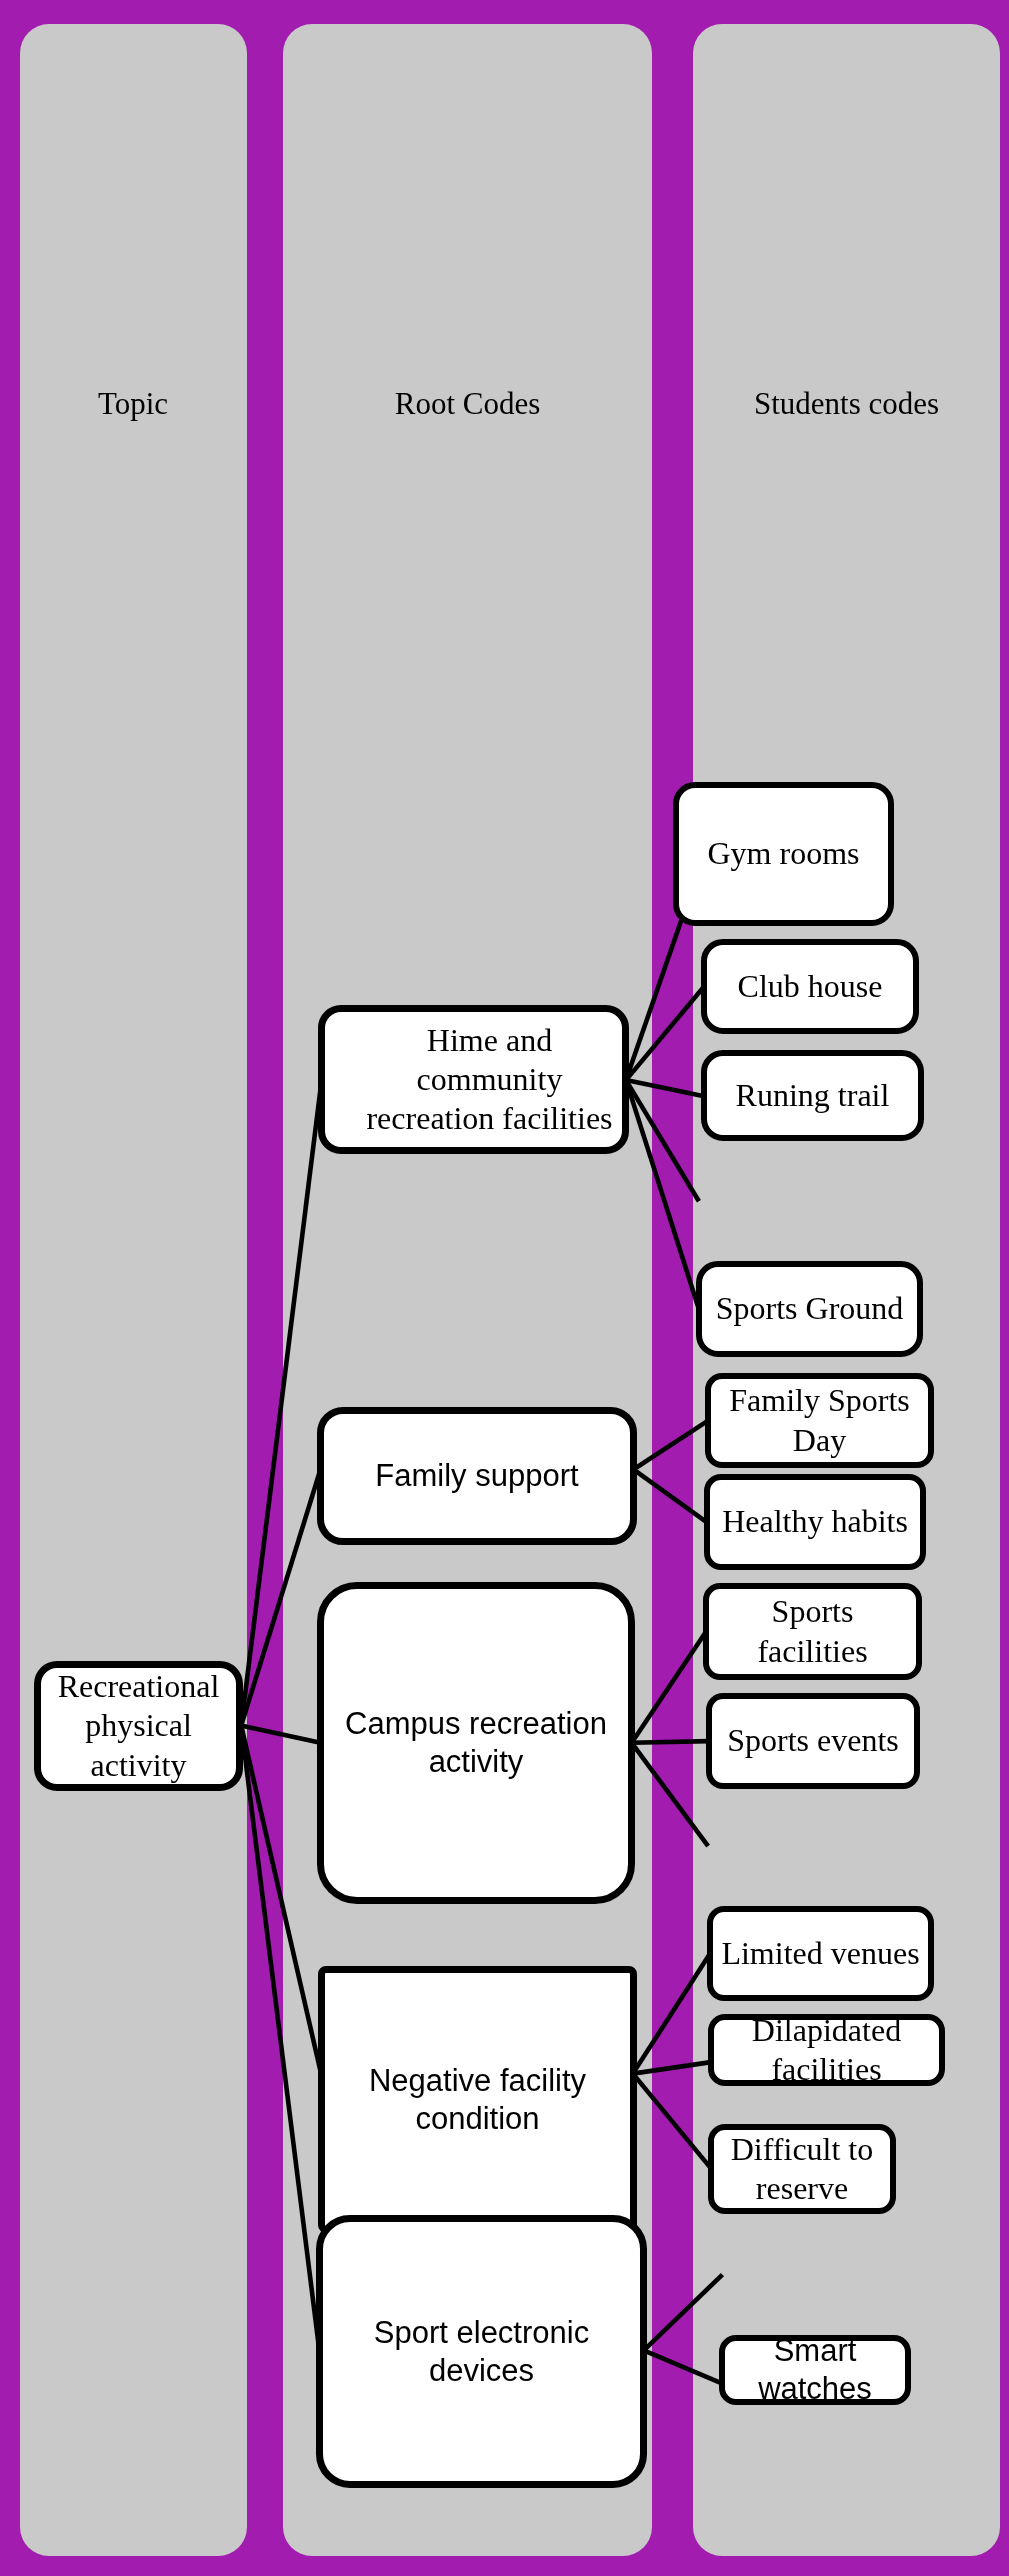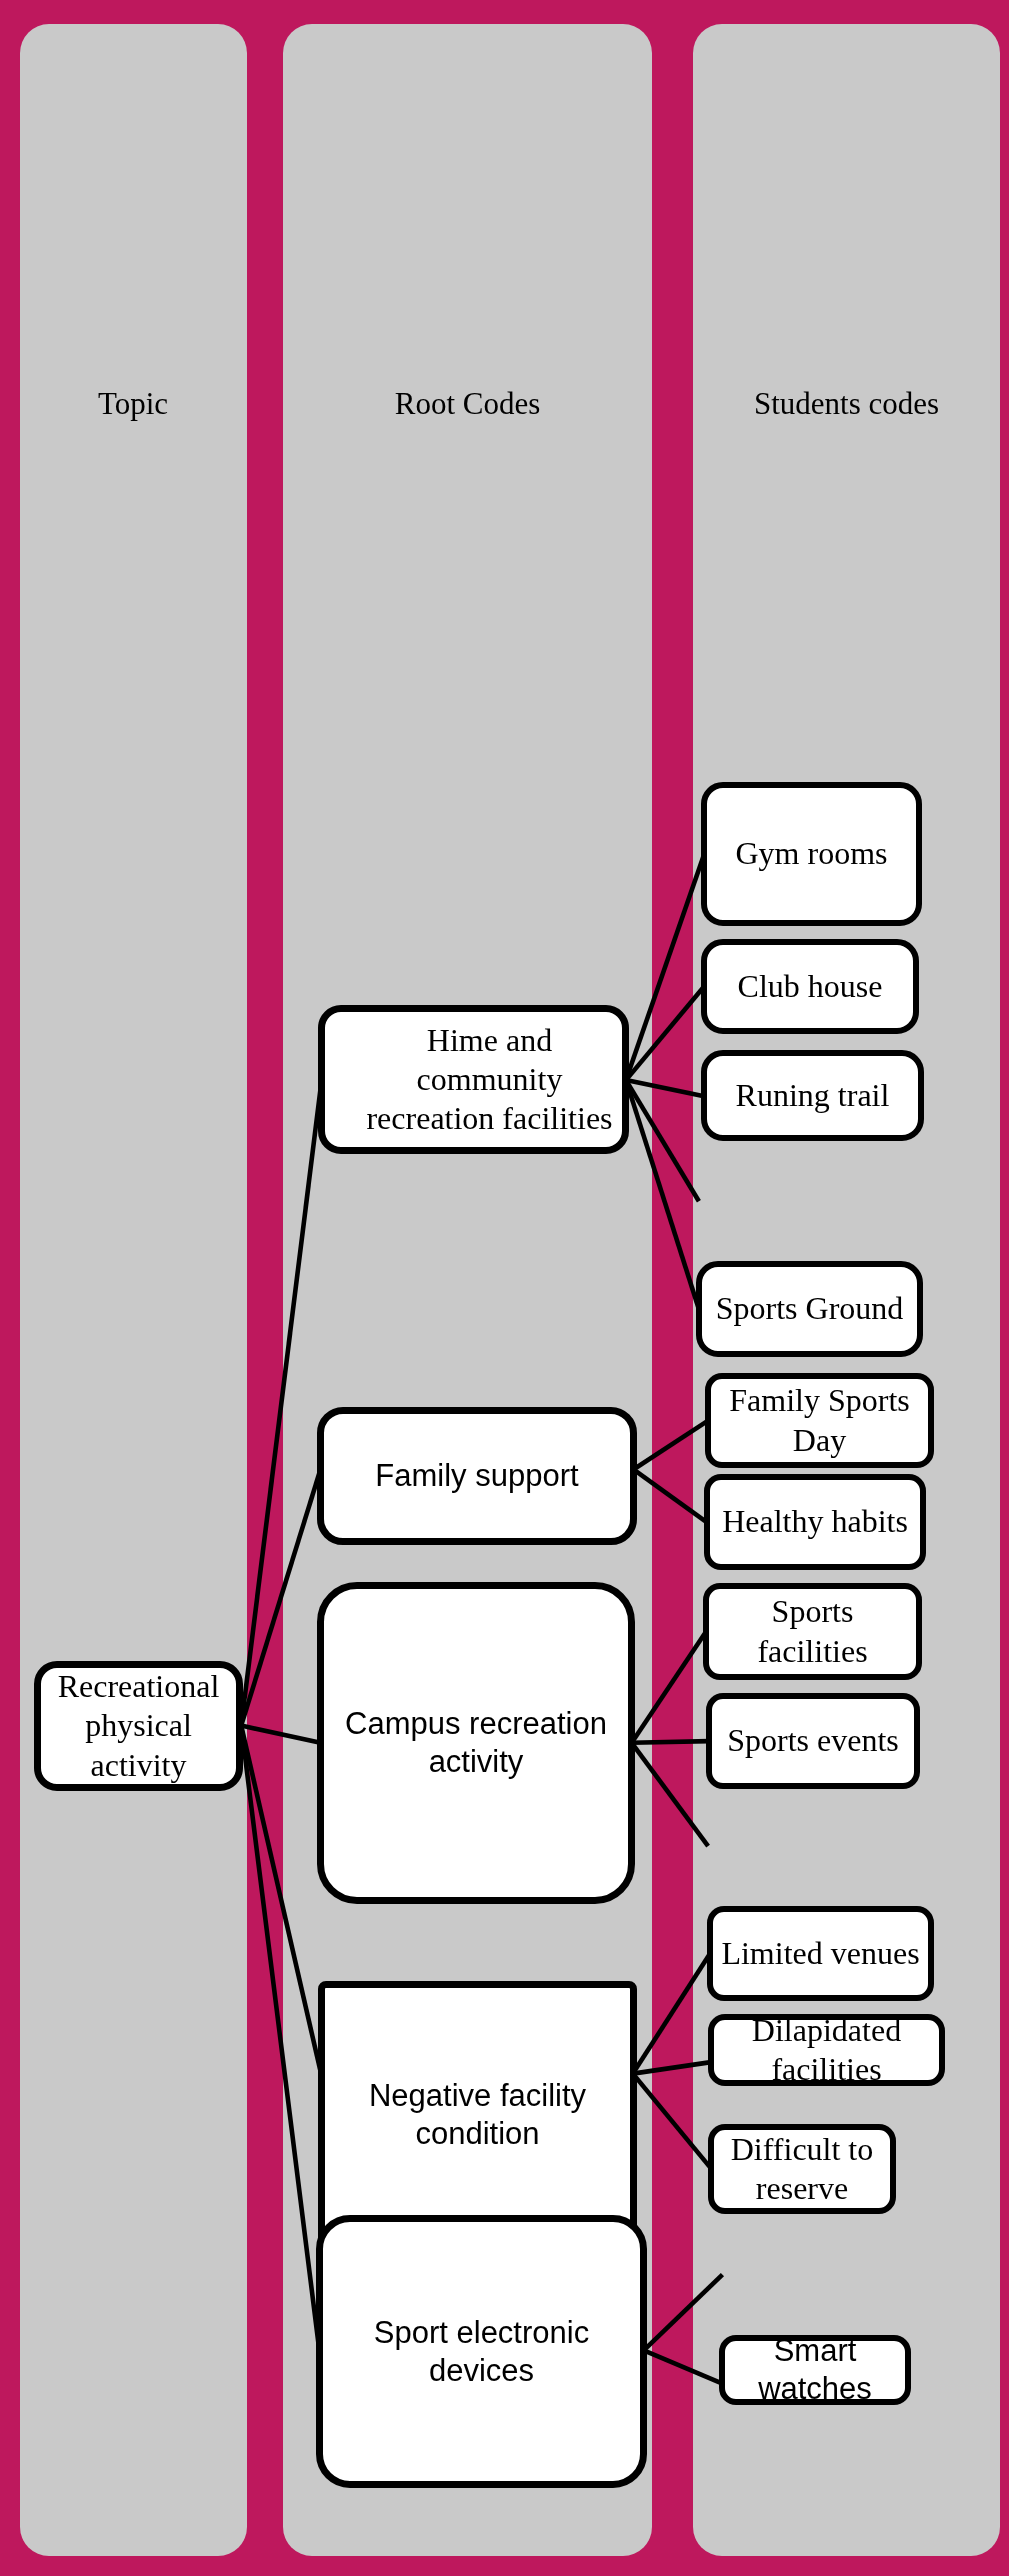--- a/index.html
+++ b/index.html
@@ -1,19 +1,19 @@
 <!DOCTYPE html>
 <html style="--column_bg: #c9c9c9; --box_fill: #ffffff; --box_border: #000000; --connector: #000000;font-size:9.2px"><head>
 <meta charset="utf-8">
 <style>
   html,body{margin:0;padding:0;background:#ffffff;}
   #canvas{
     position:relative;
     width:1009px;height:2576px;
-    background:#be185d;
+    background:#a21caf;
     font-family:"Liberation Serif", serif;
     overflow:hidden;
   }
   .col{
     position:absolute;
     top:23.6px;height:2532px;
     background:var(--column_bg,#c9c9c9);
     border-radius:29px;
   }
   .col-header{
@@ -96,30 +96,30 @@
     <span class="lbl" style="padding:0 2.3px;">Hime and community
 recreation facilities</span>
   </div>
   <div class="node sans" style="left:317px;top:1407px;width:320px;height:138px;border-radius:26px;">
     <span class="lbl">Family support</span>
   </div>
   <div class="node sans" style="left:317px;top:1582px;width:318px;height:322px;border-radius:40px;">
     <span class="lbl">Campus recreation
 activity</span>
   </div>
-  <div class="node sans" style="left:318px;top:1966px;width:319px;height:267px;border-radius:8px;margin-top:15px;">
+  <div class="node sans" style="left:318px;top:1966px;width:319px;height:267px;border-radius:8px;">
     <span class="lbl">Negative facility
 condition</span>
   </div>
   <div class="node sans" style="left:316px;top:2215px;width:331px;height:273px;border-radius:34px;">
     <span class="lbl">Sport electronic
 devices</span>
   </div>
 
-  <div class="node small serif" style="left:701px;top:782px;width:221px;height:144px;border-radius:22px;">
+  <div class="node small serif" style="left:673px;top:782px;width:221px;height:144px;border-radius:22px;">
     <span class="lbl">Gym rooms</span>
   </div>
   <div class="node small serif" style="left:701px;top:939px;width:218px;height:95px;border-radius:22px;">
     <span class="lbl">Club house</span>
   </div>
   <div class="node small serif" style="left:701px;top:1050px;width:223px;height:91px;border-radius:22px;">
     <span class="lbl">Runing trail</span>
   </div>
   <div class="node small serif" style="left:696px;top:1261px;width:227px;height:96px;border-radius:22px;">
     <span class="lbl" style="padding:0 2.3px;">Sports Ground</span>

